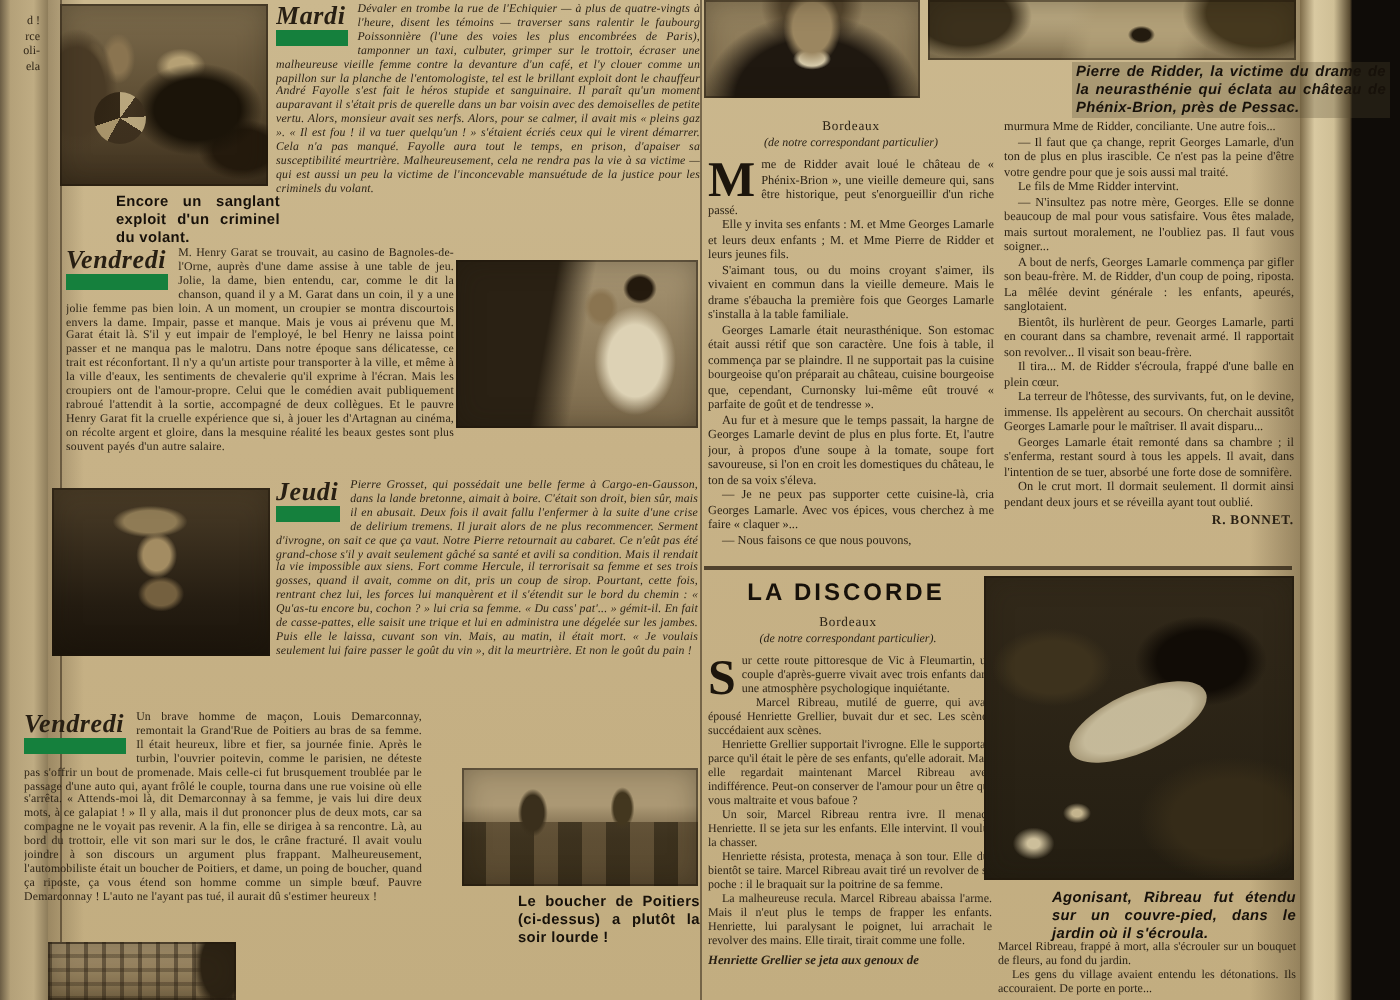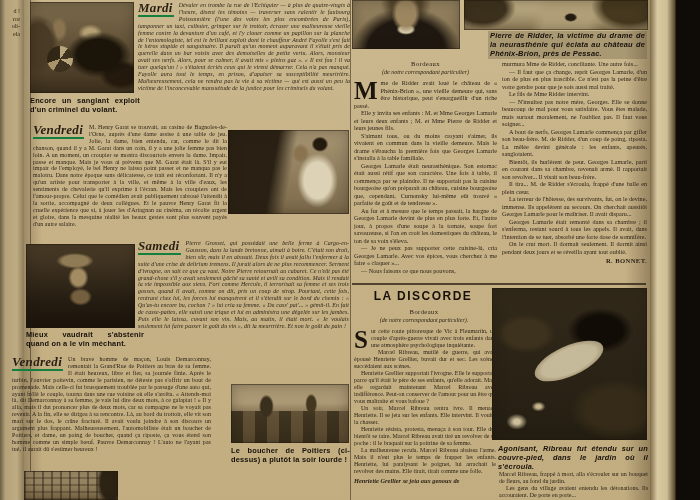--- a/index.html
+++ b/index.html
@@ -75,26 +75,26 @@
       radial-gradient(40px 26px at 22% 30%, #3d321d 0 50%, rgba(0,0,0,0) 75%),
       radial-gradient(60px 40px at 80% 80%, #352b18 0 50%, rgba(0,0,0,0) 78%),
       linear-gradient(180deg,#32291a 0,#241e12 100%);}
   .ph-garden:after{content:"";position:absolute;left:26%;top:38%;width:74px;height:30px;border-radius:50%;
       background:radial-gradient(#d6caa8 0 55%, #a3936f 80%, rgba(0,0,0,0) 100%);transform:rotate(-24deg);opacity:.9;}
   .frag{background:linear-gradient(180deg,#3a2f1e 0,#211a10 55%,#40342            0 100%);opacity:.9;}
 
   
   .dayblock{position:absolute;overflow:hidden;text-align:justify;font-size:5.9px;line-height:6.9px;letter-spacing:.1px;color:#281f13;}
   .dayhead{float:left;font-weight:bold;font-style:italic;font-size:13px;line-height:12px;margin:0 5px 1px 0;
-           border-bottom:2px solid #15803d;padding:0 1px 1px 0;letter-spacing:.3px;}
+           border-bottom:8px solid #15803d;padding:0 1px 1px 0;letter-spacing:.3px;}
   .it{font-style:italic;}
   .cap{position:absolute;font-family:"Liberation Sans",sans-serif;font-weight:bold;font-size:7.4px;line-height:8.8px;
-       color:#17110a;letter-spacing:.2px;text-align:justify;}
+       color:#17110a;letter-spacing:.2px;text-align:justify;padding-left:28px;}
   .cap-it{font-style:italic;}
-  .band{background:rgba(86,74,52,.28);padding:1px 2px;}
+  .band{background:rgba(86,74,52,.28);padding:1px 2px;margin-left:48px;}
   .artcol{position:absolute;overflow:hidden;text-align:justify;font-size:6.2px;line-height:7.5px;color:#281f13;}
   .artcol .para{margin:0;text-indent:7px;}
   .artcol .para:first-child{text-indent:0;}
   .artloc{text-align:center;font-size:6.6px;letter-spacing:.4px;margin-bottom:1px;}
   .artcorr{text-align:center;font-style:italic;font-size:6px;margin-bottom:3px;}
   .dropcap{float:left;font-weight:bold;font-size:25px;line-height:21px;margin:1px 3px 0 0;color:#1c150c;}
   .headline{position:absolute;font-family:"Liberation Sans",sans-serif;font-weight:bold;font-size:12px;
             letter-spacing:1.5px;color:#17110a;text-align:center;}
   .byline{text-align:right;font-weight:bold;font-size:6.6px;letter-spacing:.4px;margin-top:2px;}
   .boldtail{font-weight:bold;font-style:italic;font-size:6.4px;margin-top:2px;}
@@ -130,23 +130,22 @@
     <span class="it">Dévaler en trombe la rue de l'Echiquier — à plus de quatre-vingts à l'heure, disent les témoins — traverser sans ralentir le faubourg Poissonnière (l'une des voies les plus encombrées de Paris), tamponner un taxi, culbuter, grimper sur le trottoir, écraser une malheureuse vieille femme contre la devanture d'un café, et l'y clouer comme un papillon sur la planche de l'entomologiste, tel est le brillant exploit dont le chauffeur André Fayolle s'est fait le héros stupide et sanguinaire. Il paraît qu'un moment auparavant il s'était pris de querelle dans un bar voisin avec des demoiselles de petite vertu. Alors, monsieur avait ses nerfs. Alors, pour se calmer, il avait mis « pleins gaz ». « Il est fou ! il va tuer quelqu'un ! » s'étaient écriés ceux qui le virent démarrer. Cela n'a pas manqué. Fayolle aura tout le temps, en prison, d'apaiser sa susceptibilité meurtrière. Malheureusement, cela ne rendra pas la vie à sa victime — qui est aussi un peu la victime de l'inconcevable mansuétude de la justice pour les criminels du volant.</span>
   </div>
 
   <div class="dayblock" style="left:33px;top:124px;width:194px;height:114px">
     <span class="dayhead">Vendredi</span>
     <span>M. Henry Garat se trouvait, au casino de Bagnoles-de-l'Orne, auprès d'une dame assise à une table de jeu. Jolie, la dame, bien entendu, car, comme le dit la chanson, quand il y a M. Garat dans un coin, il y a une jolie femme pas bien loin. A un moment, un croupier se montra discourtois envers la dame. Impair, passe et manque. Mais je vous ai prévenu que M. Garat était là. S'il y eut impair de l'employé, le bel Henry ne laissa point passer et ne manqua pas le malotru. Dans notre époque sans délicatesse, ce trait est réconfortant. Il n'y a qu'un artiste pour transporter à la ville, et même à la ville d'eaux, les sentiments de chevalerie qu'il exprime à l'écran. Mais les croupiers ont de l'amour-propre. Celui que le comédien avait publiquement rabroué l'attendit à la sortie, accompagné de deux collègues. Et le pauvre Henry Garat fit la cruelle expérience que si, à jouer les d'Artagnan au cinéma, on récolte argent et gloire, dans la mesquine réalité les beaux gestes sont plus souvent payés d'un autre salaire.</span>
   </div>
   <div class="photo ph-garat" style="left:228px;top:130px;width:121px;height:84px"></div>
 
   <div class="photo ph-capman" style="left:26px;top:244px;width:109px;height:84px"></div>
-  <div class="cap" style="left:26px;top:331px;width:118px">Mieux vaudrait s'abstenir quand on a le vin méchant.</div>
   <div class="dayblock" style="left:138px;top:240px;width:211px;height:113px">
-    <span class="dayhead">Samedi</span>
+    <span class="dayhead">Jeudi</span>
     <span class="it">Pierre Grosset, qui possédait une belle ferme à Cargo-en-Gausson, dans la lande bretonne, aimait à boire. C'était son droit, bien sûr, mais il en abusait. Deux fois il avait fallu l'enfermer à la suite d'une crise de delirium tremens. Il jurait alors de ne plus recommencer. Serment d'ivrogne, on sait ce que ça vaut. Notre Pierre retournait au cabaret. Ce n'eût pas été grand-chose s'il y avait seulement gâché sa santé et avili sa condition. Mais il rendait la vie impossible aux siens. Fort comme Hercule, il terrorisait sa femme et ses trois gosses, quand il avait, comme on dit, pris un coup de sirop. Pourtant, cette fois, rentrant chez lui, les forces lui manquèrent et il s'étendit sur le bord du chemin : « Qu'as-tu encore bu, cochon ? » lui cria sa femme. « Du cass' pat'... » gémit-il. En fait de casse-pattes, elle saisit une trique et lui en administra une dégelée sur les jambes. Puis elle le laissa, cuvant son vin. Mais, au matin, il était mort. « Je voulais seulement lui faire passer le goût du vin », dit la meurtrière. Et non le goût du pain !</span>
   </div>
 
   <div class="dayblock" style="left:12px;top:356px;width:199px;height:118px">
     <span class="dayhead">Vendredi</span>
     <span>Un brave homme de maçon, Louis Demarconnay, remontait la Grand'Rue de Poitiers au bras de sa femme. Il était heureux, libre et fier, sa journée finie. Après le turbin, l'ouvrier poitevin, comme le parisien, ne déteste pas s'offrir un bout de promenade. Mais celle-ci fut brusquement troublée par le passage d'une auto qui, ayant frôlé le couple, tourna dans une rue voisine où elle s'arrêta. « Attends-moi là, dit Demarconnay à sa femme, je vais lui dire deux mots, à ce galapiat ! » Il y alla, mais il dut prononcer plus de deux mots, car sa compagne ne le voyait pas revenir. A la fin, elle se dirigea à sa rencontre. Là, au bord du trottoir, elle vit son mari sur le dos, le crâne fracturé. Il avait voulu joindre à son discours un argument plus frappant. Malheureusement, l'automobiliste était un boucher de Poitiers, et dame, un poing de boucher, quand ça riposte, ça vous étend son homme comme un simple bœuf. Pauvre Demarconnay ! L'auto ne l'ayant pas tué, il aurait dû s'estimer heureux !</span>
   </div>
   <div class="photo ph-roofs" style="left:231px;top:384px;width:118px;height:59px"></div>
   <div class="cap" style="left:231px;top:447px;width:119px">Le boucher de Poitiers (ci-dessus) a plutôt la soir lourde !</div>
 

